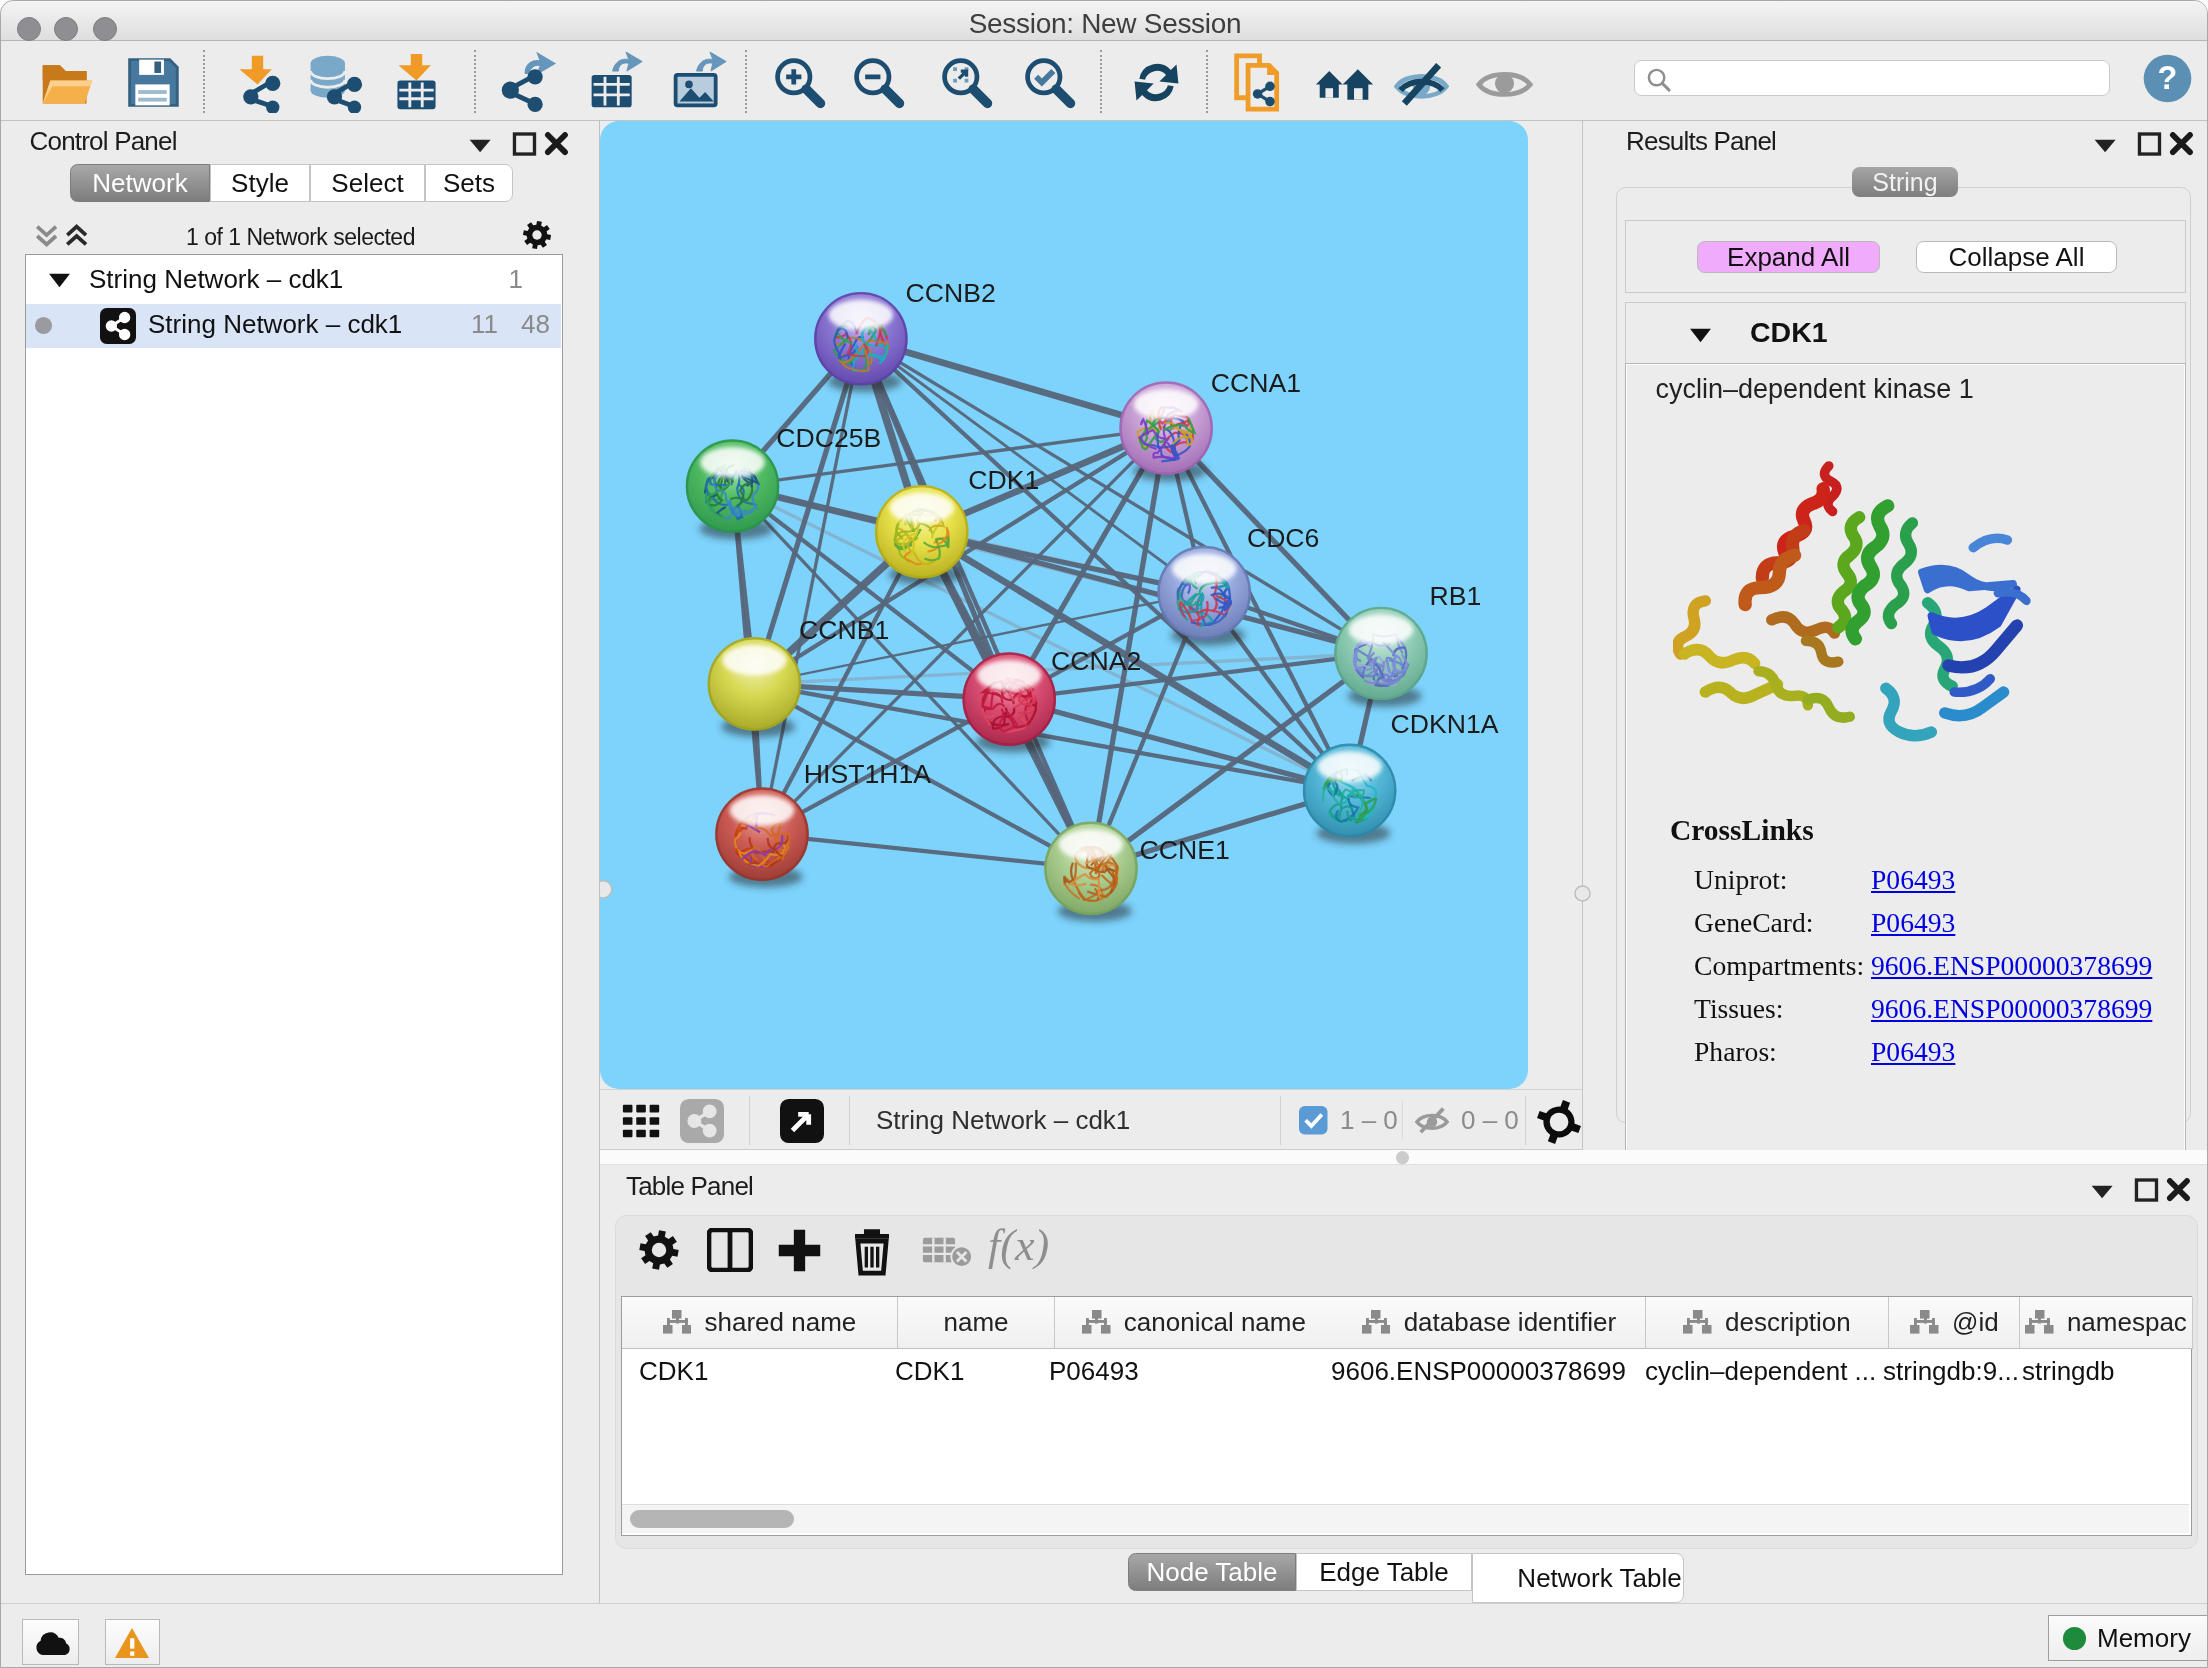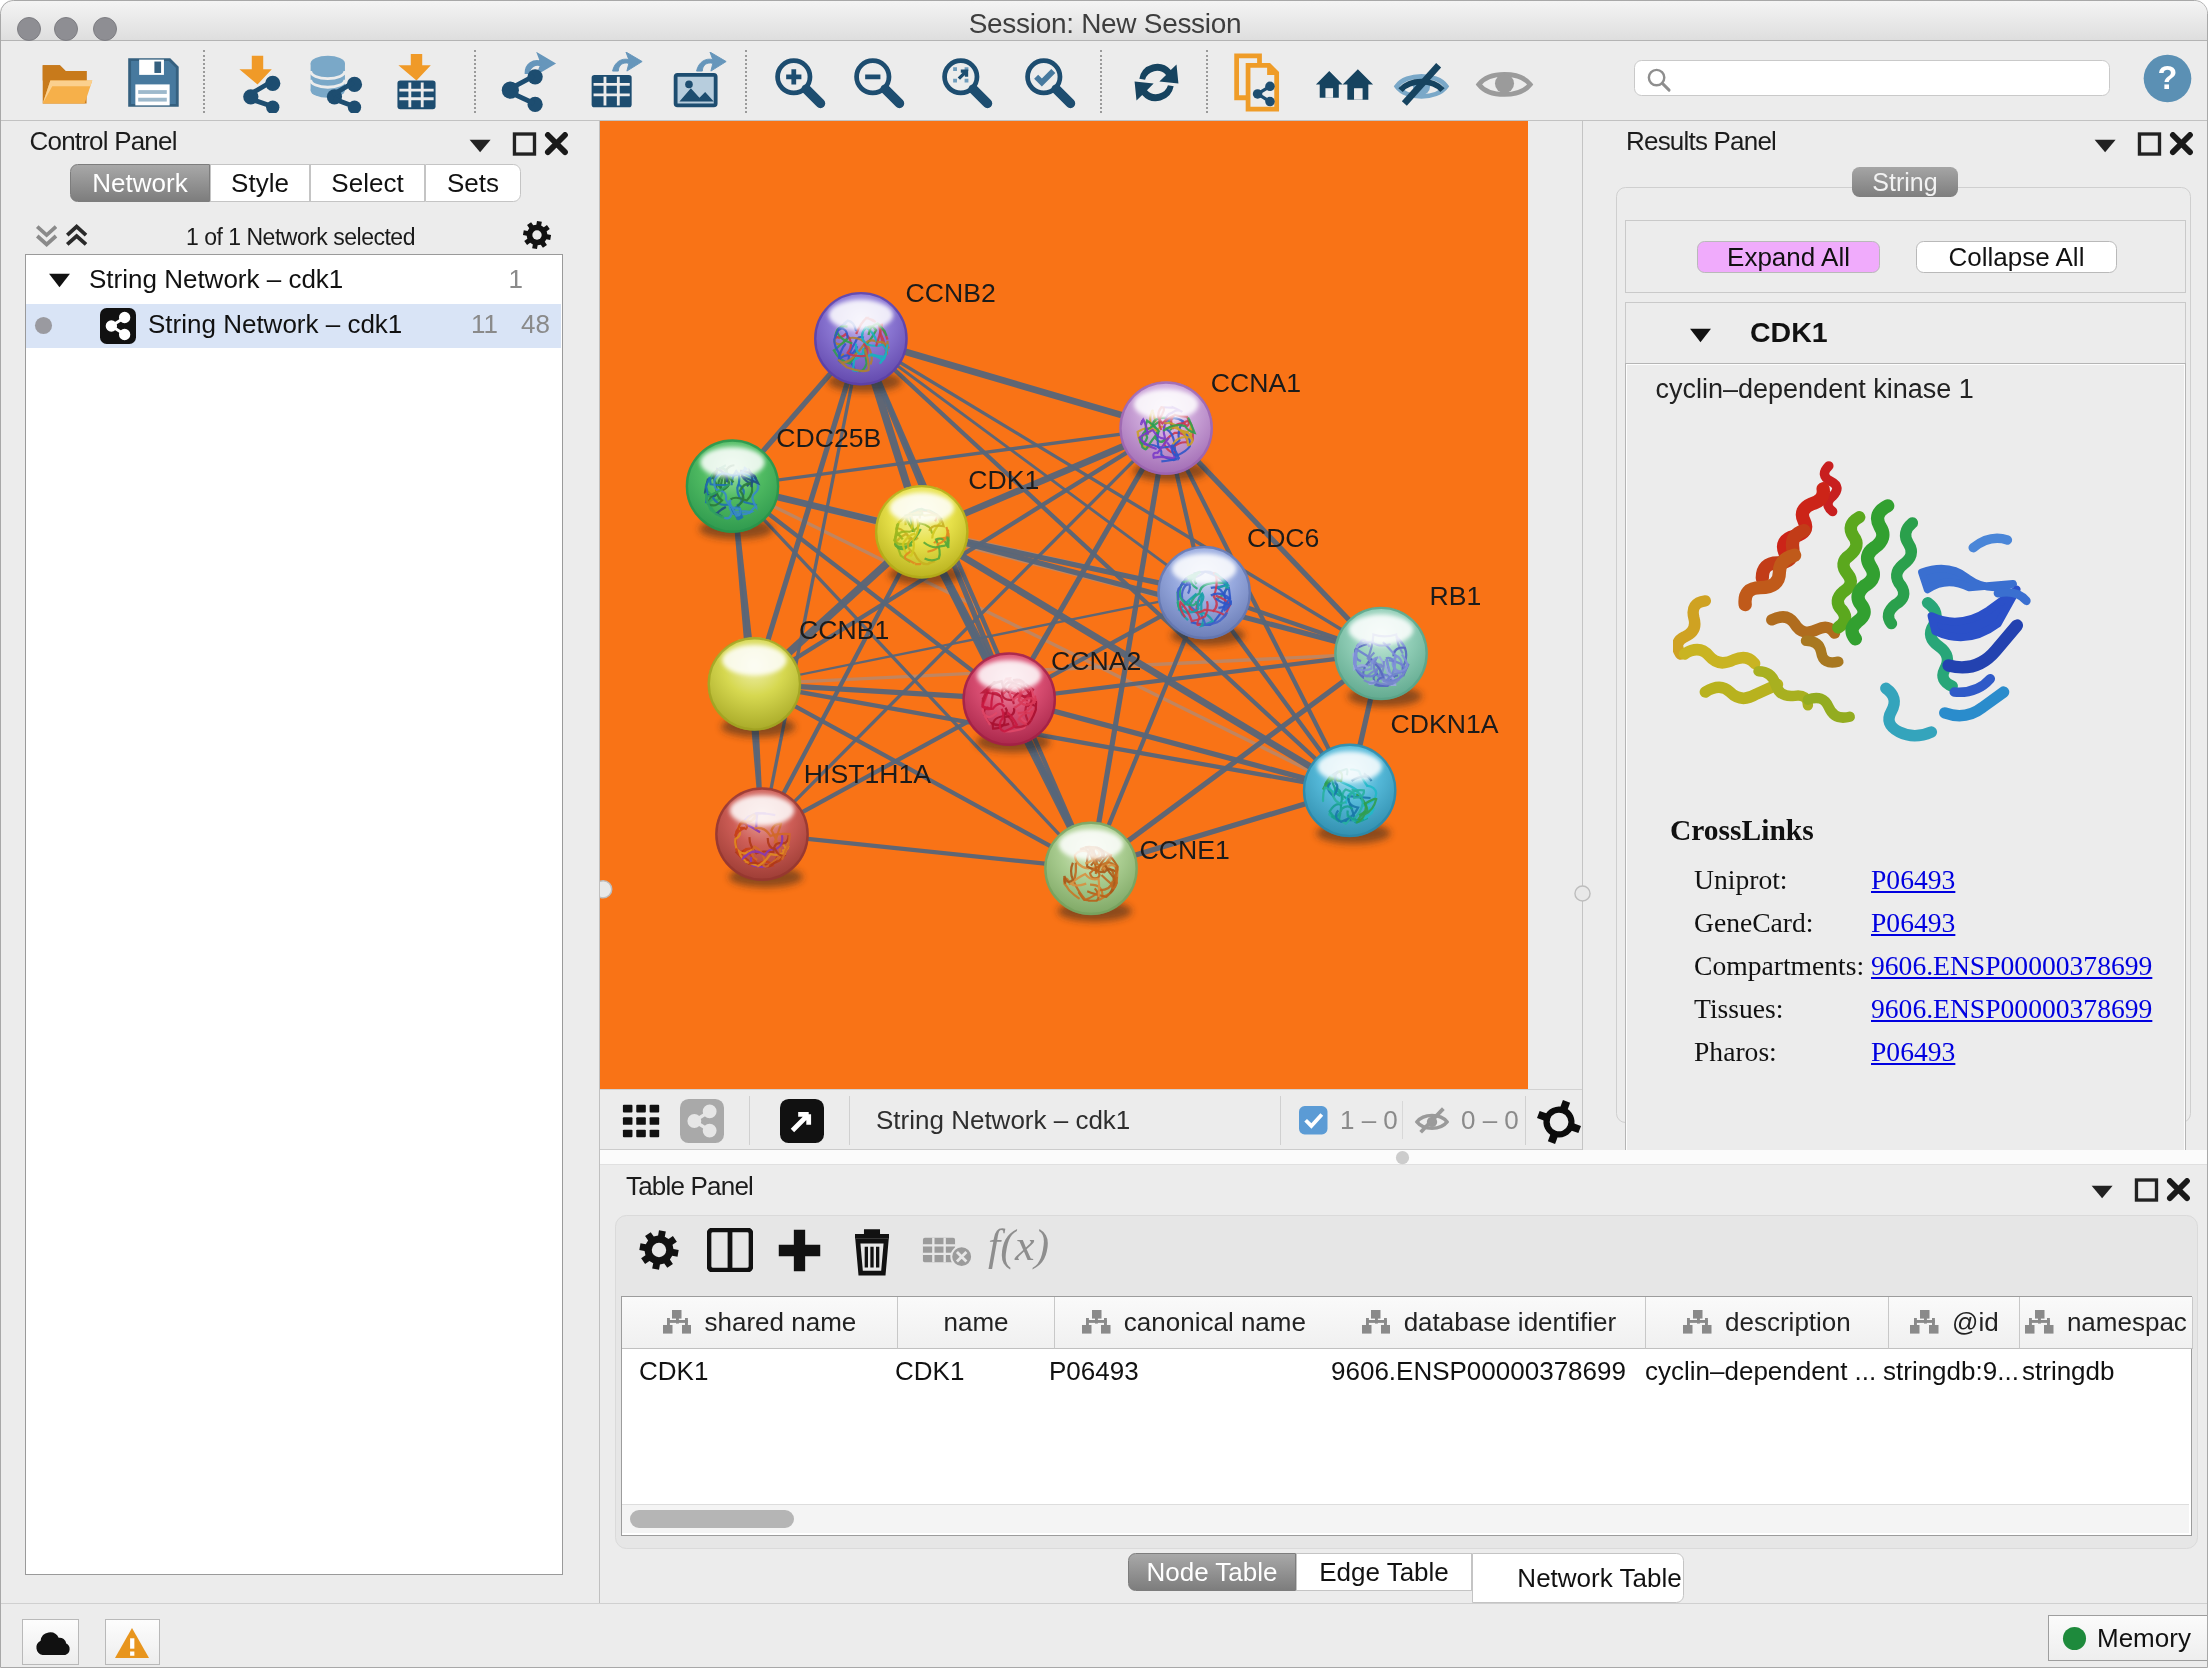--- a/index.html
+++ b/index.html
@@ -26,21 +26,21 @@
   
   #cpanel { position:absolute; left:0; top:120px; width:599px; height:1482px;
             background:#ececec; border-right:1px solid #c0c0c0; }
   .ptitle { font-size:26px; color:#1c1c1c; letter-spacing:-0.8px; }
   
   .tabrow { position:absolute; display:flex; }
   .tab { height:38px; font-size:26px; color:#111; background:#fff; border:1px solid #c4c4c4;
          display:flex; align-items:center; justify-content:center; }
   .tab.active { background:linear-gradient(#a8a8a8,#7d7d7d); color:#fff; border-color:#7d7d7d; }
   
-  #canvas { position:absolute; left:599px; top:120px; width:928px; height:968px; background:#f97316; }
+  #canvas { position:absolute; left:599px; top:120px; width:928px; height:968px; background:#7dd3fc;border-radius:19px; }
   #canvbar { position:absolute; left:599px; top:1088px; width:982px; height:61px;
              background:#ececec; border-top:1px solid #d2d2d2; border-bottom:1px solid #cccccc; }
   #canvgrip { position:absolute; left:599px; top:1151px; width:982px; height:13.3px; background:#f7f7f7; }
   
   #rpanel { position:absolute; left:1581px; top:120px; width:628px; height:1029px;
             background:#ececec; border-left:1px solid #c4c4c4; }
   
   #tpanel { position:absolute; left:599px; top:1149px; width:1609px; height:453px; background:#ececec; }
   #tpanel-top { position:absolute; left:0px; top:0px; width:1609px; height:15px; background:#fbfbfb;
                 border-bottom:1px solid #e0e0e0; }
@@ -230,21 +230,21 @@
     <div class="abs ptitle" style="left:28.5px;top:4.8px;">Control Panel</div>
     <svg class="abs" style="left:461px;top:11.4px" width="124" height="25" viewBox="0 0 130 26">
       <path d="M8 8 h22 l-11 13 z" fill="#222"></path>
       <rect x="55" y="2" width="21" height="21" fill="none" stroke="#222" stroke-width="3.5"></rect>
       <path d="M90 3 l18 18 M108 3 l-18 18" stroke="#1a1a1a" stroke-width="6" stroke-linecap="round"></path>
     </svg>
     <div class="tabrow" style="left:69px;top:43px;">
       <div class="tab active" style="width:140px;border-radius:7.6px 0 0 7.6px;">Network</div>
       <div class="tab" style="width:100px;">Style</div>
       <div class="tab" style="width:115px;">Select</div>
-      <div class="tab" style="width:96px;border-radius:0 7.6px 7.6px 0;">Sets</div>
+      <div class="tab" style="width:88px;border-radius:0 7.6px 7.6px 0;">Sets</div>
     </div>
 
     <svg class="abs" style="left:34px;top:100px" width="57" height="30" viewBox="0 0 60 32">
       <path d="M2 6 l10 9 10-9 M2 16 l10 9 10-9" fill="none" stroke="#8a8a8a" stroke-width="4"></path>
       <path d="M34 15 l10-9 10 9 M34 25 l10-9 10 9" fill="none" stroke="#2a2a2a" stroke-width="4"></path>
     </svg>
     <div class="abs" style="left:0;top:103px;width:599px;text-align:center;font-size:23px;color:#1a1a1a;letter-spacing:-0.5px;">1 of 1 Network selected</div>
     <svg class="abs" style="left:521px;top:99px" width="30" height="30" viewBox="0 0 32 32">
       <path d="M31.0 16.0 L30.1 21.2 L26.1 20.4 L24.3 23.3 L26.6 26.6 L22.3 29.6 L20.0 26.3 L16.7 27.0 L16.0 31.0 L10.8 30.1 L11.6 26.1 L8.7 24.3 L5.4 26.6 L2.4 22.3 L5.7 20.0 L5.0 16.7 L1.0 16.0 L1.9 10.8 L5.9 11.6 L7.7 8.7 L5.4 5.4 L9.7 2.4 L12.0 5.7 L15.3 5.0 L16.0 1.0 L21.2 1.9 L20.4 5.9 L23.3 7.7 L26.6 5.4 L29.6 9.7 L26.3 12.0 L27.0 15.3 z" fill="#111"></path>
       <circle cx="16" cy="16" r="5" fill="#ececec"></circle>

